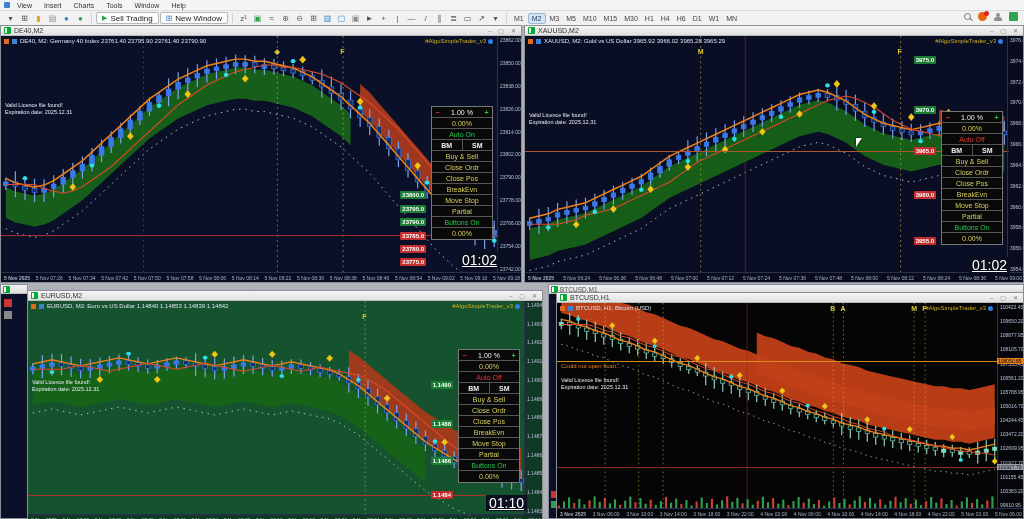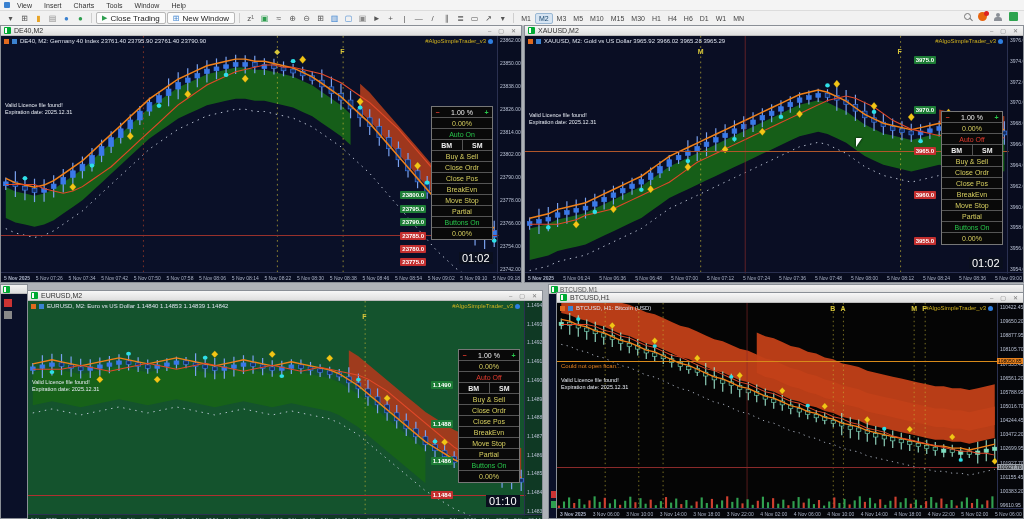--- a/index.html
+++ b/index.html
@@ -62,21 +62,21 @@
   .axis-chip{position:absolute;font-size:5px;color:#000;padding:0 1px;z-index:6;white-space:nowrap;}
   
   .panel{position:absolute;width:62px;background:#090909;border:1px solid #777;z-index:7;font-size:7px;}
   .prow{height:11px;display:flex;align-items:center;justify-content:center;border-bottom:1px solid #555;color:#ddd;}
   .prow:last-child{border-bottom:none;}
   .prow .mini{flex:0 0 11px;text-align:center;font-weight:bold;}
   .yellow{color:#d8d060;} .greenT{color:#27c44a;} .redT{color:#e23b2e;}
   .bmsm{display:flex;width:100%;height:100%;}
   .bmsm div{flex:1;display:flex;align-items:center;justify-content:center;color:#eee;font-weight:bold;}
   .bmsm div:first-child{border-right:1px solid #555;}
-  .ptimer{position:absolute;font-size:11px;color:#fff;background:#0a0f1e;padding:0 3px;z-index:7;}
+  .ptimer{position:absolute;font-size:14px;color:#fff;background:#0a0f1e;padding:0 3px;z-index:7;text-decoration:underline;}
   .cursor-arrow{position:absolute;width:0;height:0;z-index:9;
     border-left:6px solid #fff;border-bottom:9px solid transparent;filter:drop-shadow(0 0 1px #000);}
   .bgwin-strip{position:absolute;background:#0a1028;border:1px solid #8a8f96;}
   .bgwin-bar{position:absolute;left:0;top:0;right:0;height:9px;background:linear-gradient(#f3f3f3,#ddd);
     display:flex;align-items:center;gap:2px;padding:0 2px;border-bottom:1px solid #bbb;}
   .mini-sq{width:6px;height:6px;border-radius:1px;}
 </style>
 </head>
 <body>
 
@@ -92,21 +92,21 @@
 <div id="toolbar">
     <span class="tb-icon" style="color: rgb(85, 85, 85);">▾</span>
     <span class="tb-icon" style="color: rgb(85, 85, 85);">⊞</span>
     <span class="tb-icon" style="color: rgb(232, 164, 39);">▮</span>
     <span class="tb-icon" style="color: rgb(136, 136, 136);">▤</span>
     <span class="tb-icon" style="color: rgb(59, 130, 208);">●</span>
     <span class="tb-icon" style="color: rgb(46, 158, 79);">●</span>
     <span class="tb-sep"></span>
     <span class="tb-btn">
       <span style="color: rgb(46, 158, 79); font-size: 7px;">▶</span>
-      <span>Close Trading</span>
+      <span>Sell Trading</span>
     </span>
     <span class="tb-btn">
       <span style="color: rgb(59, 130, 208); font-size: 8px;">⊞</span>
       <span>New Window</span>
     </span>
     <span class="tb-sep"></span>
     <span class="tb-icon" style="color: rgb(85, 85, 85);">z¹</span>
     <span class="tb-icon" style="color: rgb(46, 158, 79);">▣</span>
     <span class="tb-icon" style="color: rgb(85, 85, 85);">≈</span>
     <span class="tb-icon" style="color: rgb(85, 85, 85);">⊕</span>

